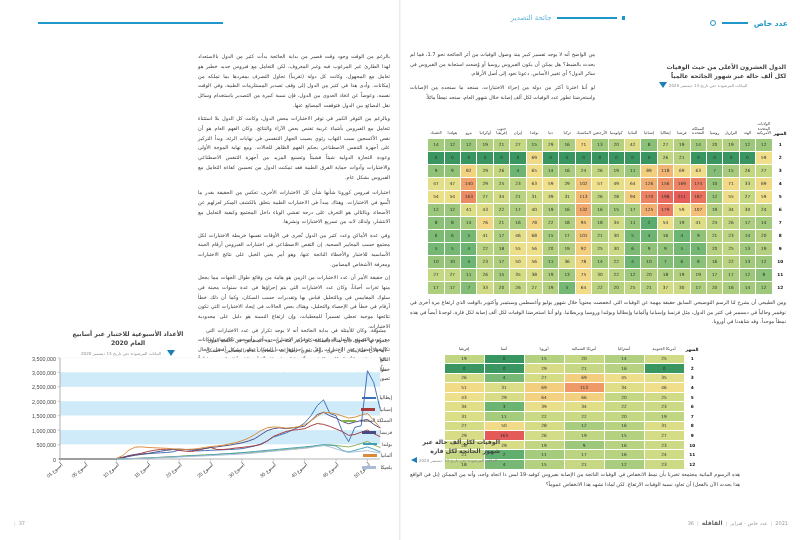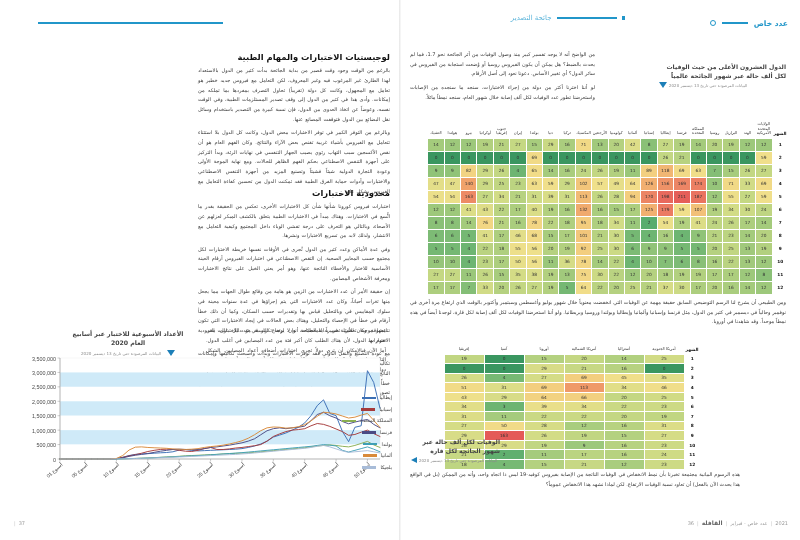--- a/index.html
+++ b/index.html
@@ -589,27 +589,25 @@
     </div>
   </div>
 
   <div class="page page-left">
 
     <div class="rh rh-left" style="left:38px;">
       <span class="rh-rule rh-rule-long"></span>
     </div>
 
     <div class="art-col" style="top:52px;">
-      <div class="h2">لوجيستيات الاختبارات والمهام الطبية</div>
       <p class="body-p">بالرغم من الوقت وجود وقت قصير من بداية الجائحة بدأت كثير من الدول بالاستعداد لهذا الطارئ غير المرغوب فيه وغير المعروف، لكن التعامل مع فيروس جديد خطير هو تعامل مع المجهول، وكانت كل دولة (تقريباً) تحاول التصرف بمفردها بما تملكه من إمكانات. وأدى هذا في كثير من الدول إلى وقف تصدير المستلزمات الطبية، وفي الوقت نفسه، وعوضاً عن اتخاذ العدوى بين الدول، فإن نسبة كبيرة من التصدير باستخدام وسائل نقل البضائع بين الدول فتوقفت المصانع عنها.</p>
       <p class="body-p">وبالرغم من التوفر الكبير في توفر الاختبارات ببعض الدول، وكانت كل الدول بلا استثناء تتعامل مع الفيروس بأشياء غريبة تقنص بعض الآراء والنتائج. وكان الفهم العام هو أن نقص الأكسجين سبب التهاب رئوي يصيب الجهاز التنفسي في نهايات الرئة، وبدأ التركيز على أجهزة التنفس الاصطناعي بحكم الفهم الظاهر للحالات. ومع نهاية الموجة الأولى وعودة التجارة الدولية شيئاً فشيئاً وتصنيع المزيد من أجهزة التنفس الاصطناعي والاختبارات وأدوات حماية الفرق الطبية فقد تمكنت الدول من تحسين كفاءة التعامل مع الفيروس بشكل عام.</p>
     </div>
 
     <div class="art-col" style="top:188px;">
-      <div class="h2">محدودية الاختبارات</div>
       <p class="body-p">اختبارات فيروس كورونا شأنها شأن كل الاختبارات الأخرى، تعكس من الحقيقة بقدر ما اتُّسع في الاختبارات. وهناك مبدأ في الاختبارات الطبية يتعلق بالكشف المبكر لعزلهم عن الأصحاء، وبالتالي هو التعرف على درجة تفشي الوباء داخل المجتمع وكيفية التعامل مع الانتشار، ولذلك لابد من تسريع الاختبارات ونشرها.</p>
       <p class="body-p">وفي عدة الأماكن وعدد كثير من الدول تُجرى في الأوقات نفسها خريطة الاختبارات لكل مجتمع حسب المعايير الصحية. إن التقص الاصطناعي في اختبارات الفيروس أرقام العينة الأساسية للاختبار والأخطاء الناتجة عنها، وهو أمر يعني الخيل على نتائج الاختبارات ومعرفة الأشخاص المصابين.</p>
       <p class="body-p">إن حقيقة الأمر أن عدد الاختبارات من الزمن هو هامة من وقائع طوال الجهات مما يجعل منها ثغرات أحياناً، وكان عدد الاختبارات التي يتم إجراؤها في عدة سنوات معينة في سلوك المقاييس في وبالتحليل قياس بها وتقديرات حسب السكان، وكما أن ذلك خطأ أرقام في خطأ في الإحصاء والتحليل، وهناك بعض الحالات في إيجاد الاختبارات التي تكون نتائجها موجبة تعطي تفسيراً للمعطيات، وإن ارتفاع النسبة هو دليل على محدودية الاختبارات.</p>
       <p class="body-p">مع عودة التصنيع والنقل الدولي فقد توفرت الاختبارات وبدأت وأصبحت تكاليفها وإمكانات تكاليفها أفضل، عدد الاختبارات التي تم إجراؤها بعدد السكان تظهر بشكل أفضل، الحال الناتج من وقت الأخرى كانت كلها تقريباً متشابهة لتقييم، إلا أن مقارنة الدول ببعضها يُعدُّ خطأً تحليلياً بسبب اختلاف البنى والمعايير، لكن متابعة نسبة الحالات الموجبة تعطي تصوراً أدق لمدى محدودية الاختبارات في كل دولة.</p>
     </div>
 
     <div style="position:absolute; right:14px; top:326px; width:180px; direction:rtl;">
       <p class="body-p">مشوقة. وكان للأمثلة في بداية الجائحة أنه لا يوجد تكرار في عدد الاختبارات التي تقوم بها الدول، لأن هناك الطلب كان أكبر فئة من عدد المصابين في أغلب الدول. أما الآن فبالإمكان أن ترى دولاً تجري اختبارات أضعاف أعداد المصابين. الشكل التالي، على سبيل المثال، يظهر عدد الاختبارات في كل أسبوع الذي أجرتها عدد من دول أوروبا والعالم بالتزايد.</p>
     </div>
 

